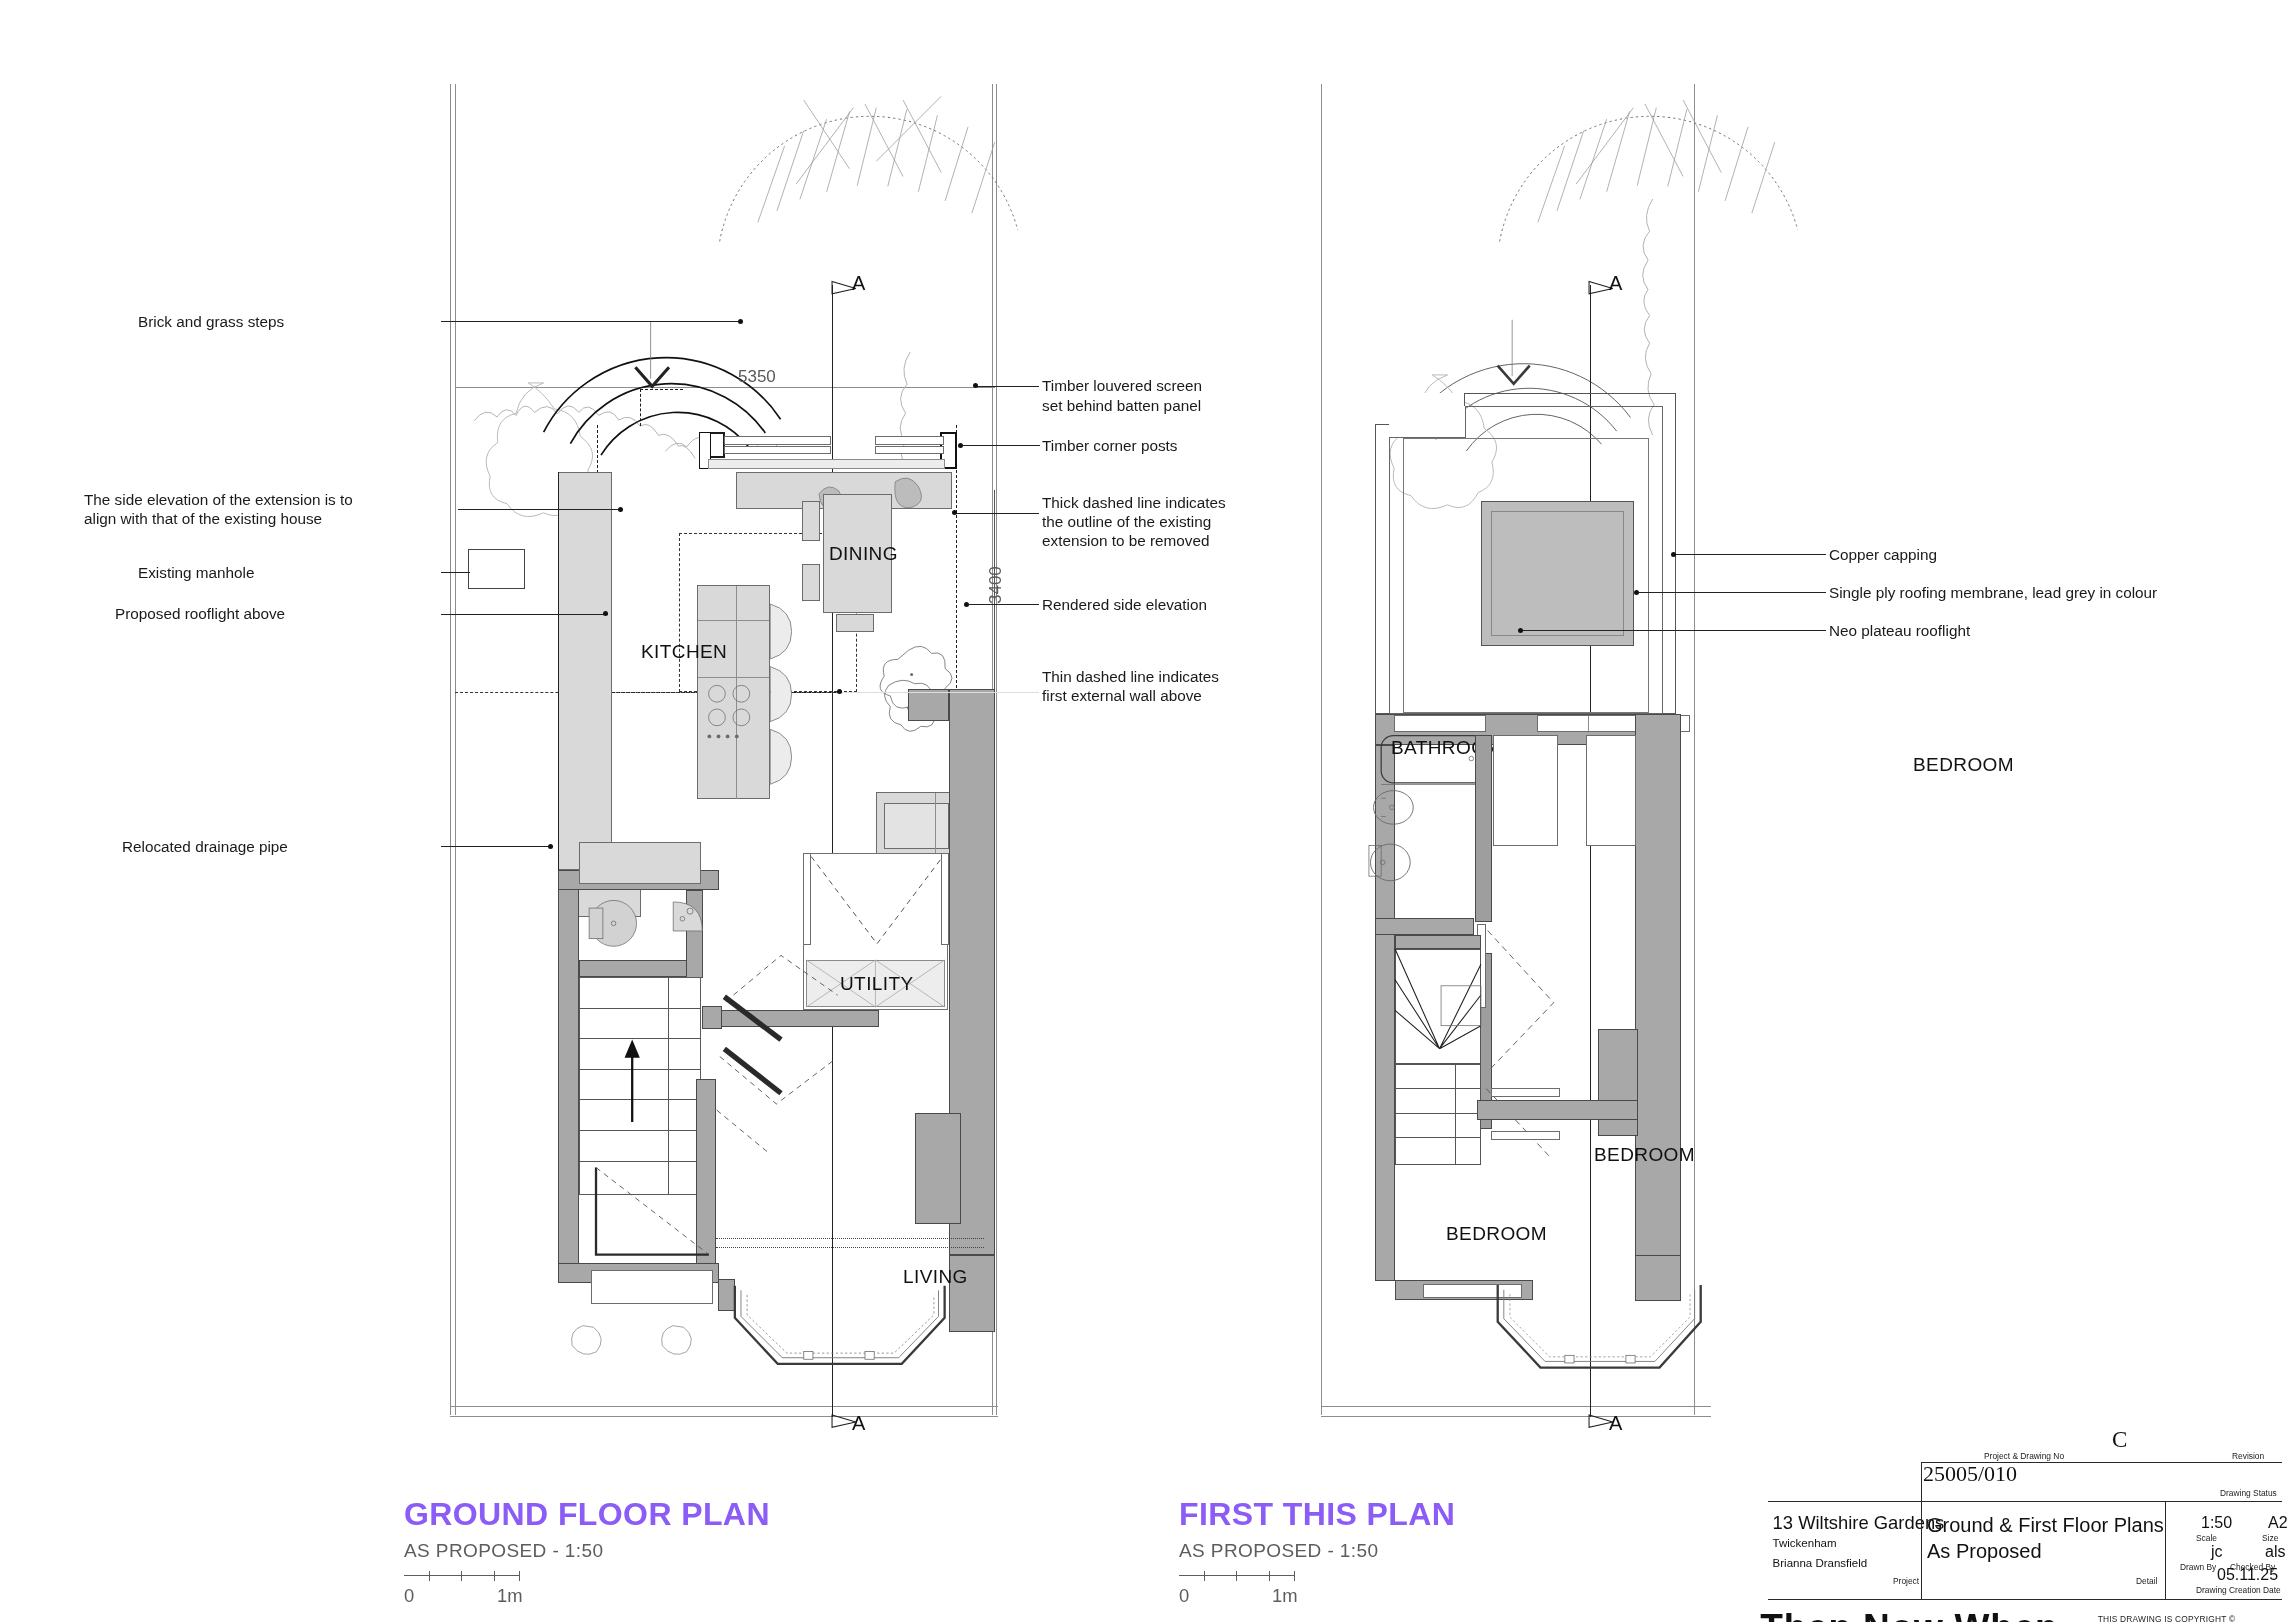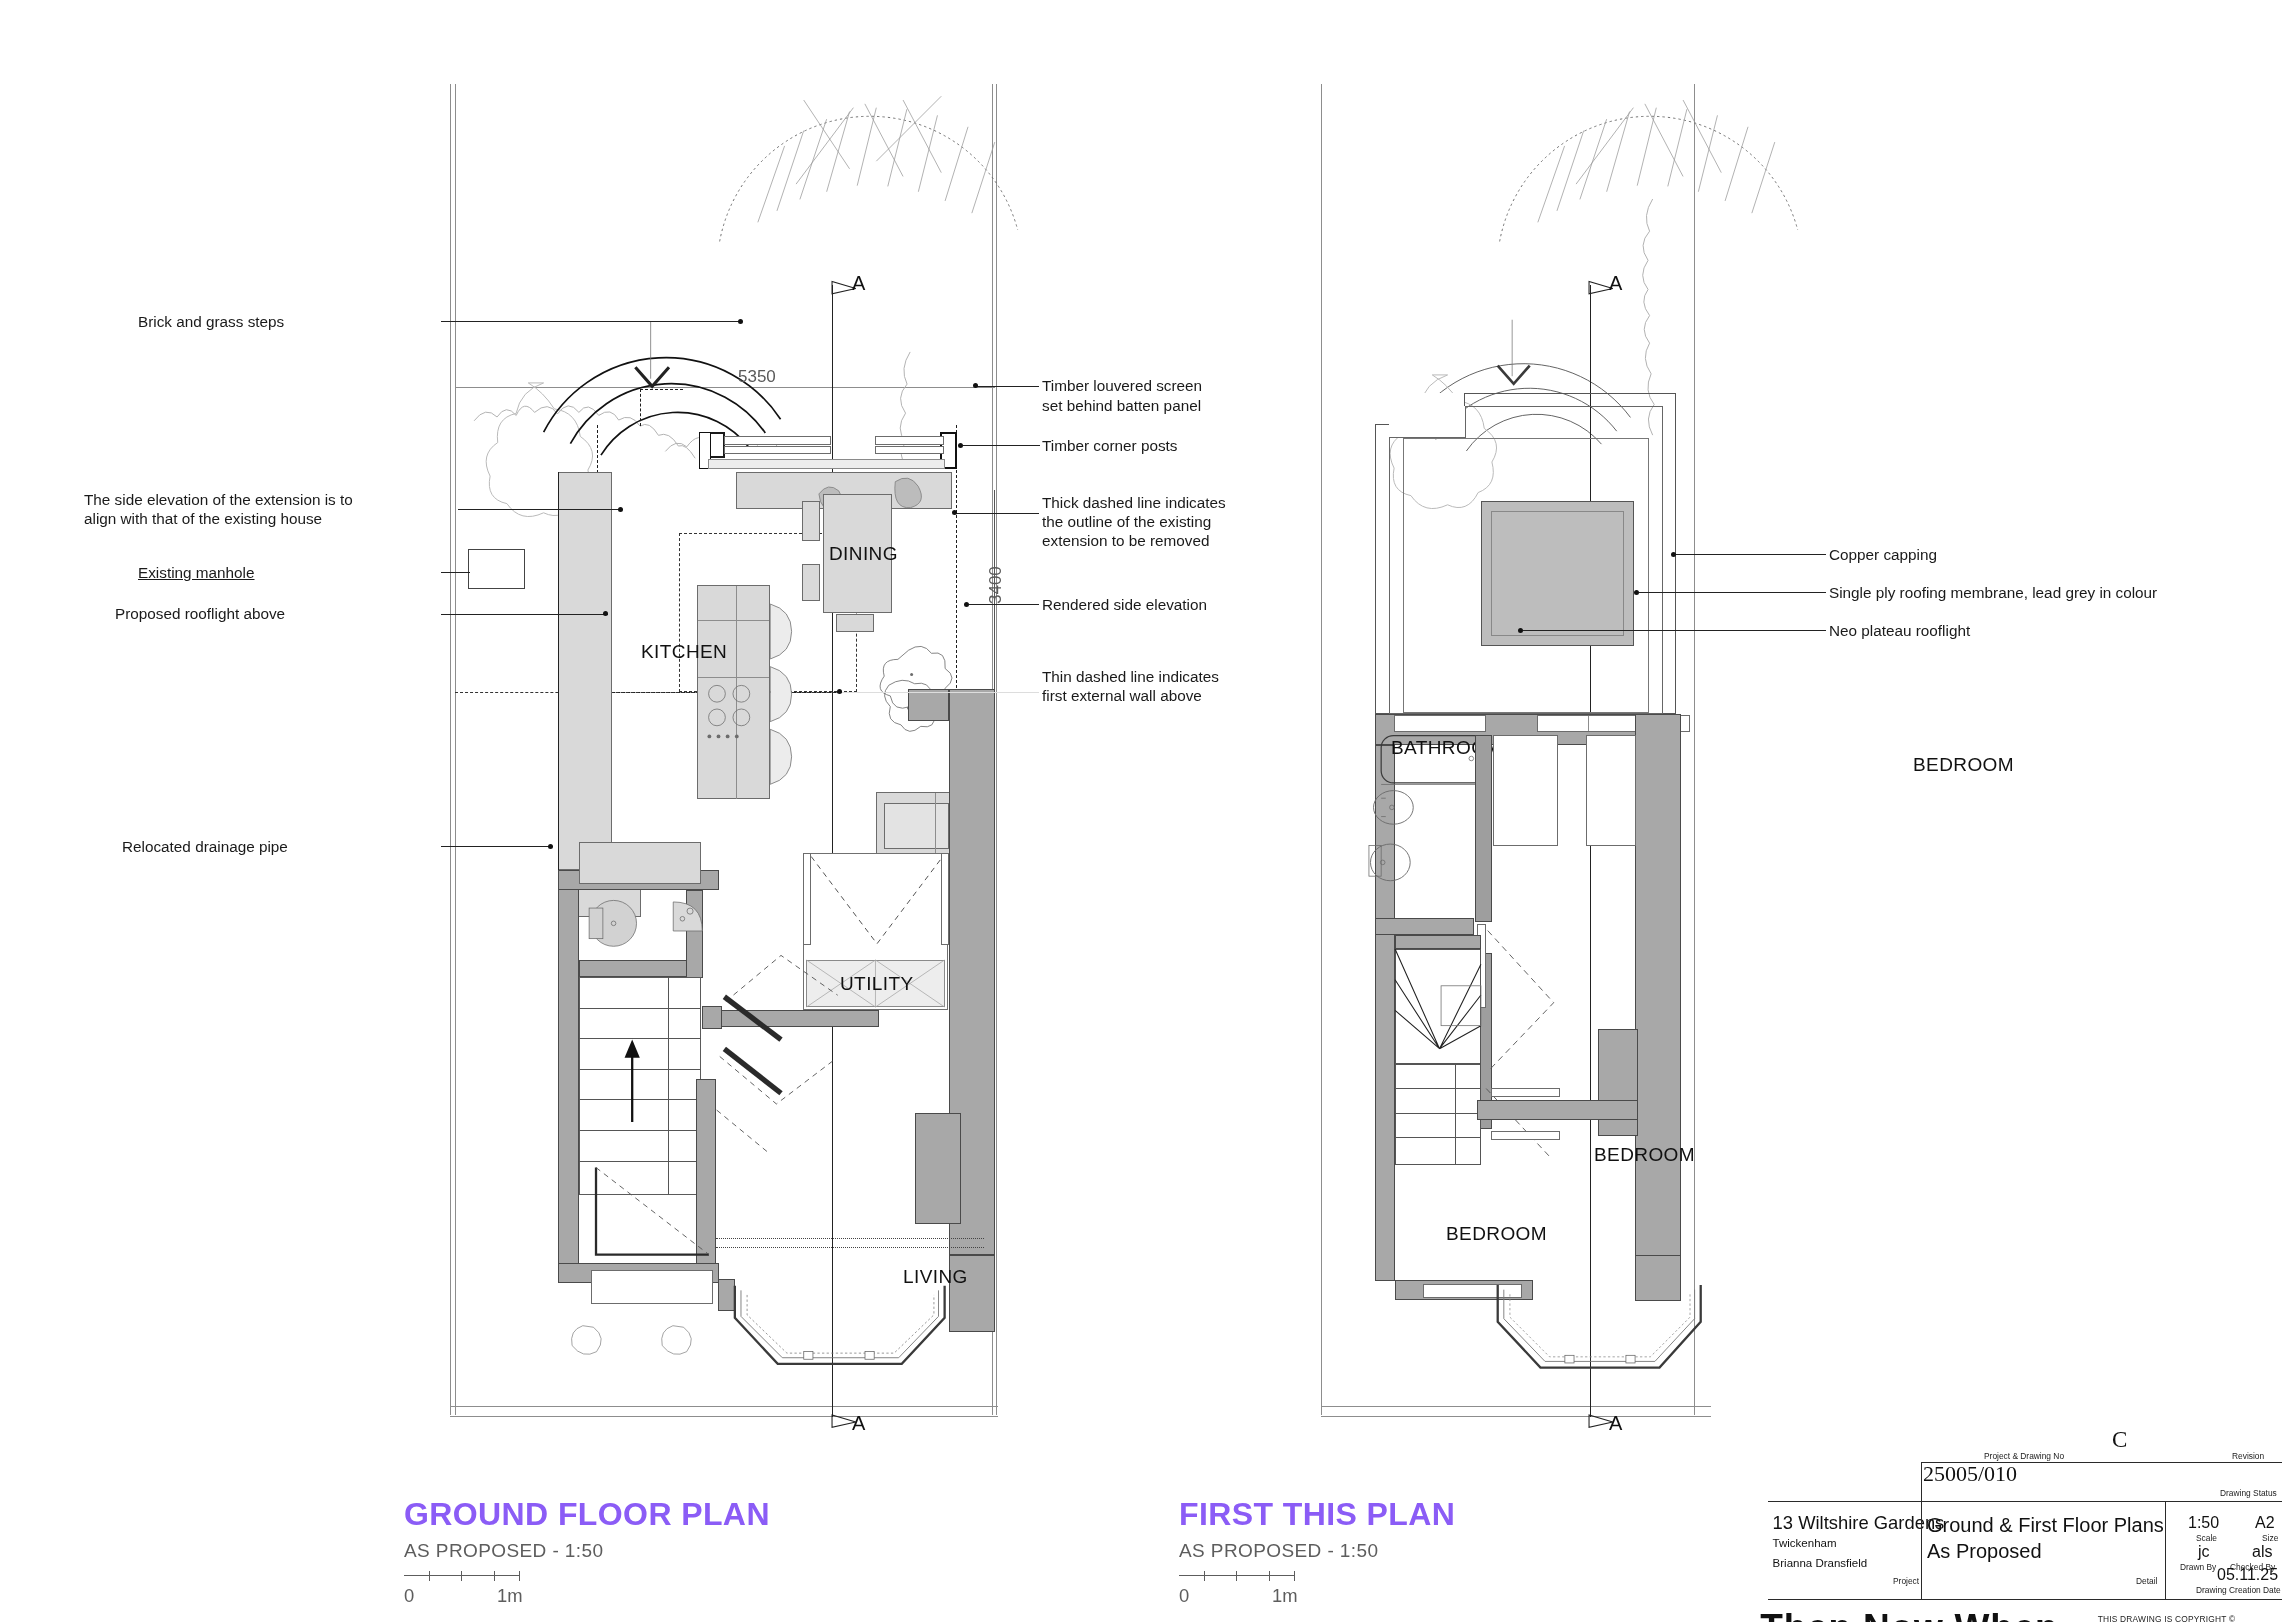--- a/index.html
+++ b/index.html
@@ -49,21 +49,21 @@
   
   .tb{position:absolute;left:1768px;top:1428px;width:514px;height:191px;}
   .tbline{position:absolute;background:#2a2a2a;height:0.8px;}
   .tblinev{position:absolute;background:#2a2a2a;width:0.8px;}
   .tb-big{position:absolute;font-family:"Liberation Serif", serif;font-size:22px;color:#111;margin-top:36px;}
   .tb-rev{position:absolute;font-family:"Liberation Serif", serif;font-size:23px;color:#111;}
   .tb-cap{position:absolute;font-size:8.4px;color:#222;}
   .tb-proj{position:absolute;font-size:18.4px;color:#111;}
   .tb-sm{position:absolute;font-size:11.5px;color:#111;}
   .tb-det{position:absolute;font-size:20px;color:#111;}
-  .tb-val{position:absolute;font-size:16px;color:#111;}
+  .tb-val{position:absolute;font-size:16px;color:#111;margin-left:13px;}
   .tb-date{position:absolute;font-size:16px;color:#111;}
   .logo{position:absolute;font-size:37px;letter-spacing:0.8px;font-weight:700;color:#111;
         font-family:"Liberation Sans", sans-serif;}
   .copyhdr{position:absolute;font-size:8.4px;color:#222;text-align:center;letter-spacing:0.2px;}
 
   svg{display:block;overflow:visible;}
 </style>
 </head>
 <body>
 
@@ -446,21 +446,21 @@
 
   <div class="ann r" style="left:138px;top:312px;width:291px;">Brick and grass steps</div>
   <div class="leader" style="left:441px;top:321px;width:301px;"></div>
   <div class="dot" style="left:738px;top:319px;"></div>
 
   <div class="ann r" style="left:84px;top:490px;width:360px;">The side elevation of the extension is to</div>
   <div class="ann r" style="left:84px;top:509px;width:360px;">align with that of the existing house</div>
   <div class="leader" style="left:458px;top:509px;width:165px;"></div>
   <div class="dot" style="left:618px;top:507px;"></div>
 
-  <div class="ann r" style="left:138px;top:563px;width:291px;text-decoration:underline;">Existing manhole</div>
+  <div class="ann r" style="left:138px;top:563px;width:291px;">Existing manhole</div>
   <div class="leader" style="left:441px;top:572px;width:29px;"></div>
 
   <div class="ann r" style="left:115px;top:604px;width:314px;">Proposed rooflight above</div>
   <div class="leader" style="left:441px;top:614px;width:167px;"></div>
   <div class="dot" style="left:603px;top:611px;"></div>
 
   <div class="ann r" style="left:122px;top:837px;width:306px;">Relocated drainage pipe</div>
   <div class="leader" style="left:441px;top:846px;width:112px;"></div>
   <div class="dot" style="left:548px;top:844px;"></div>
 

